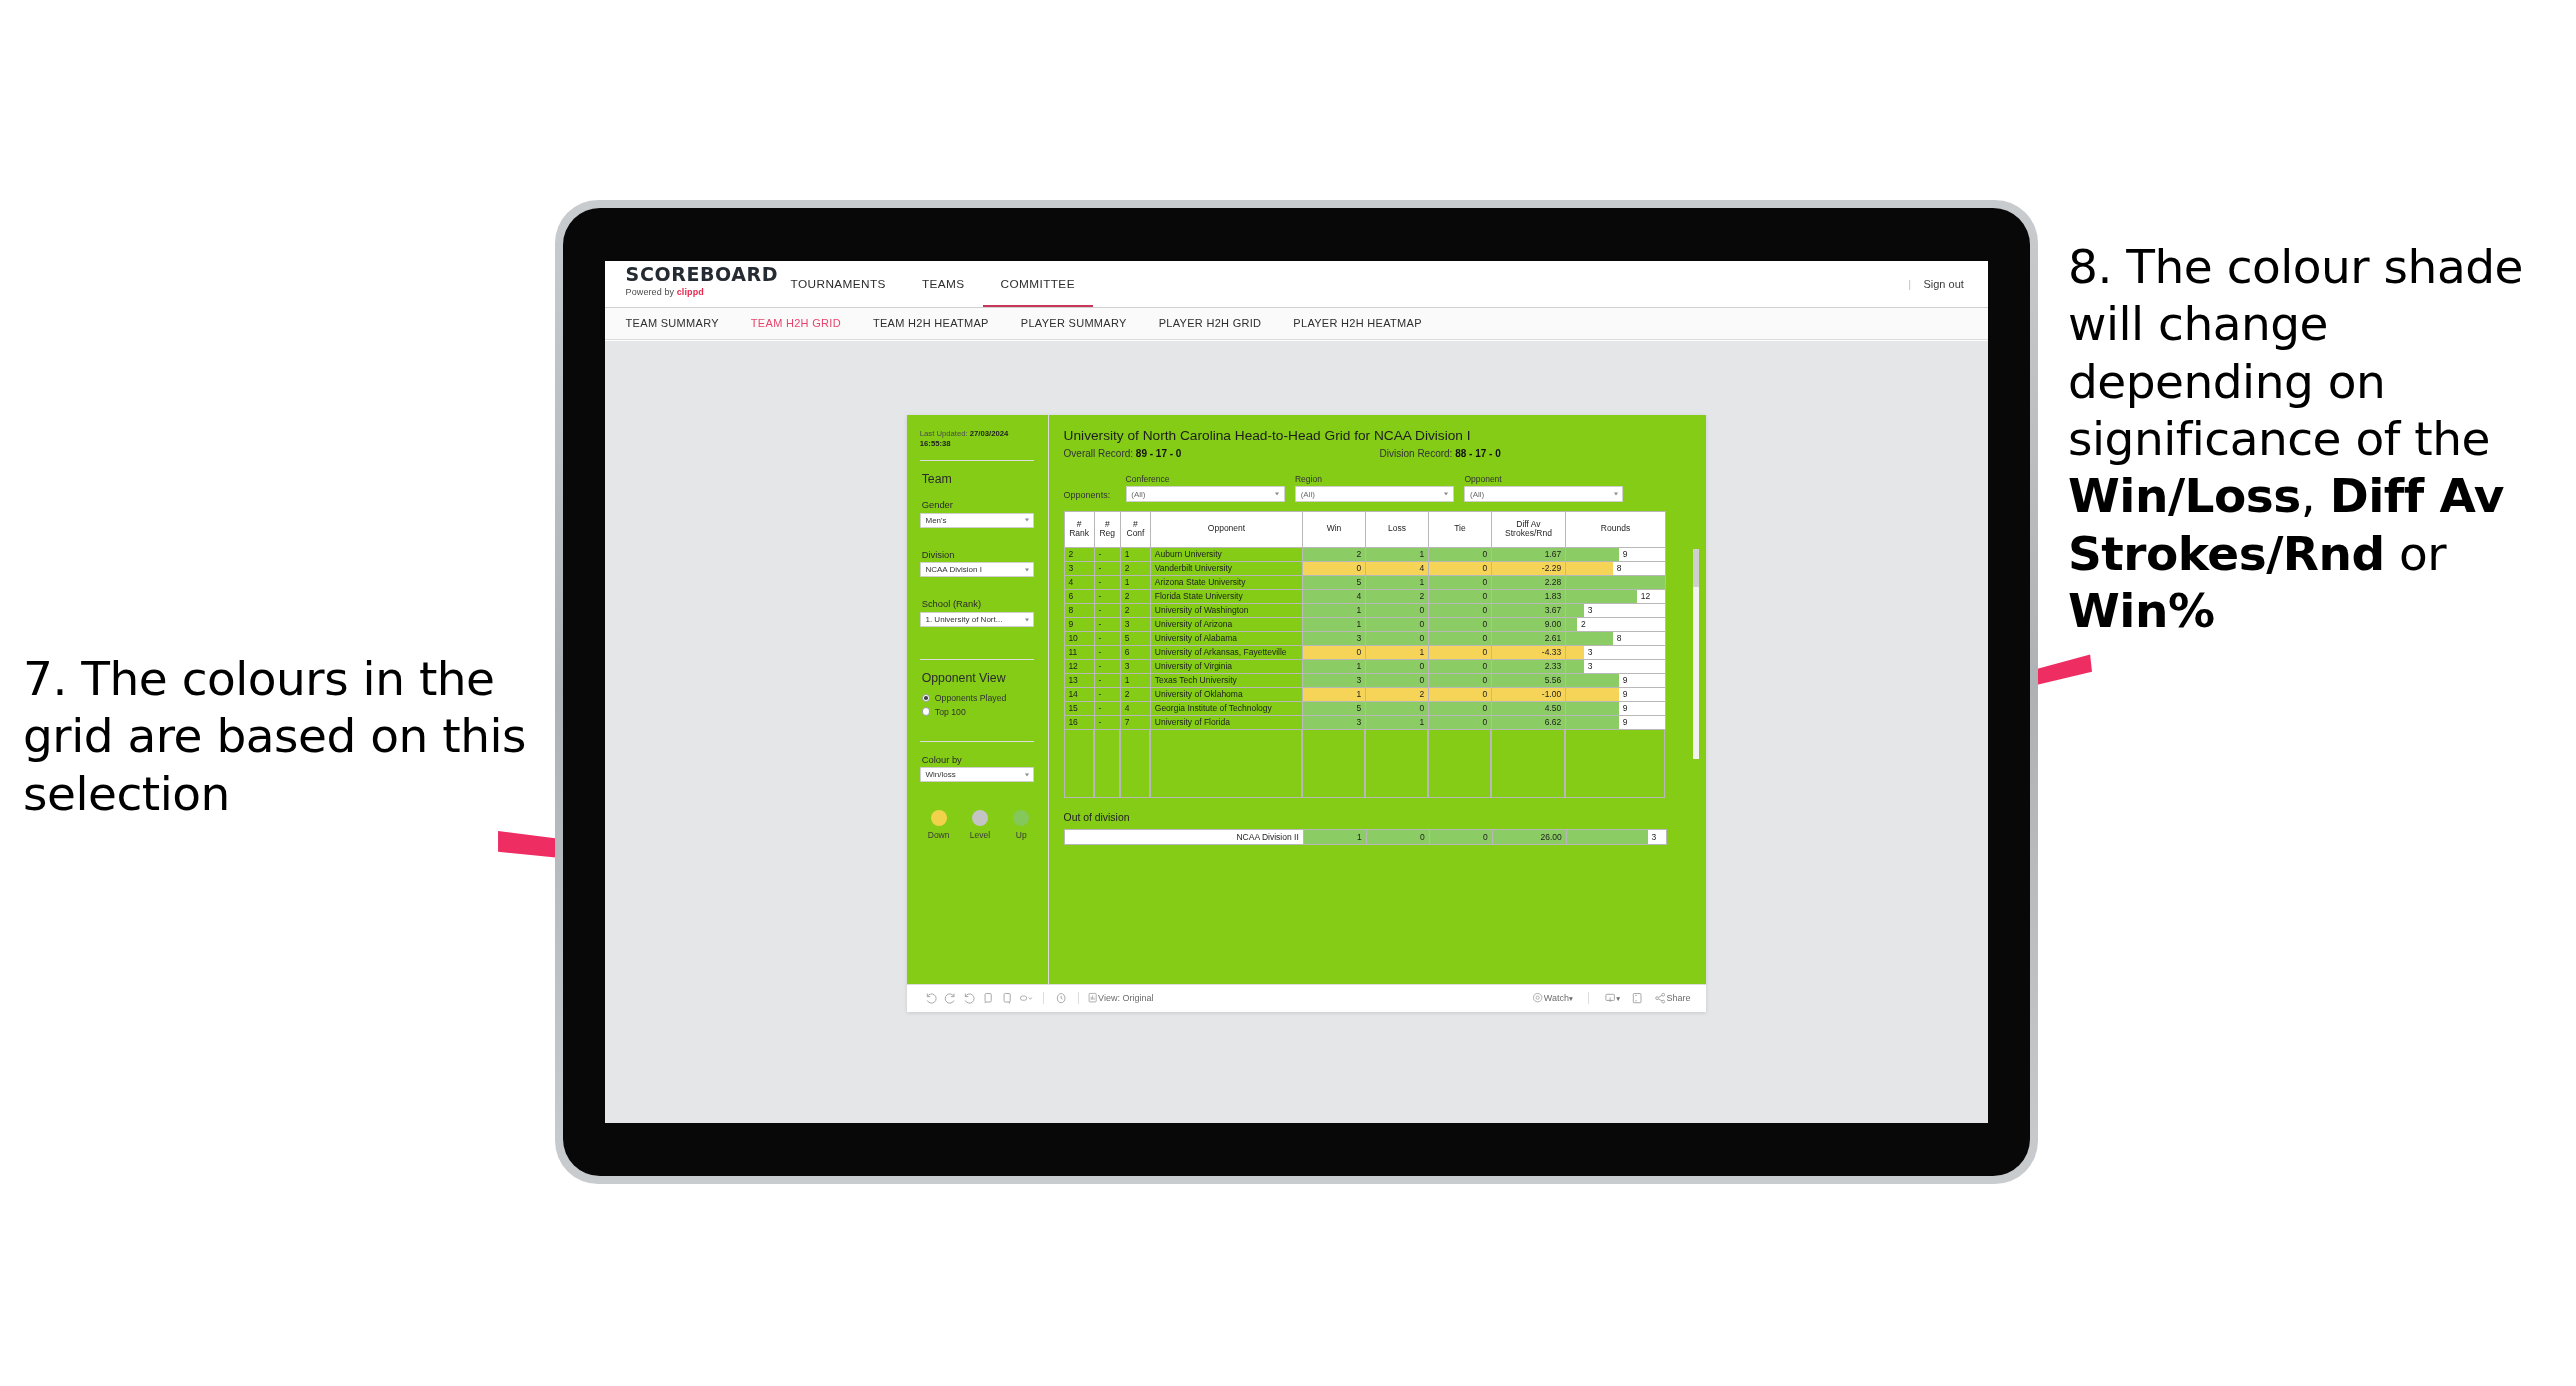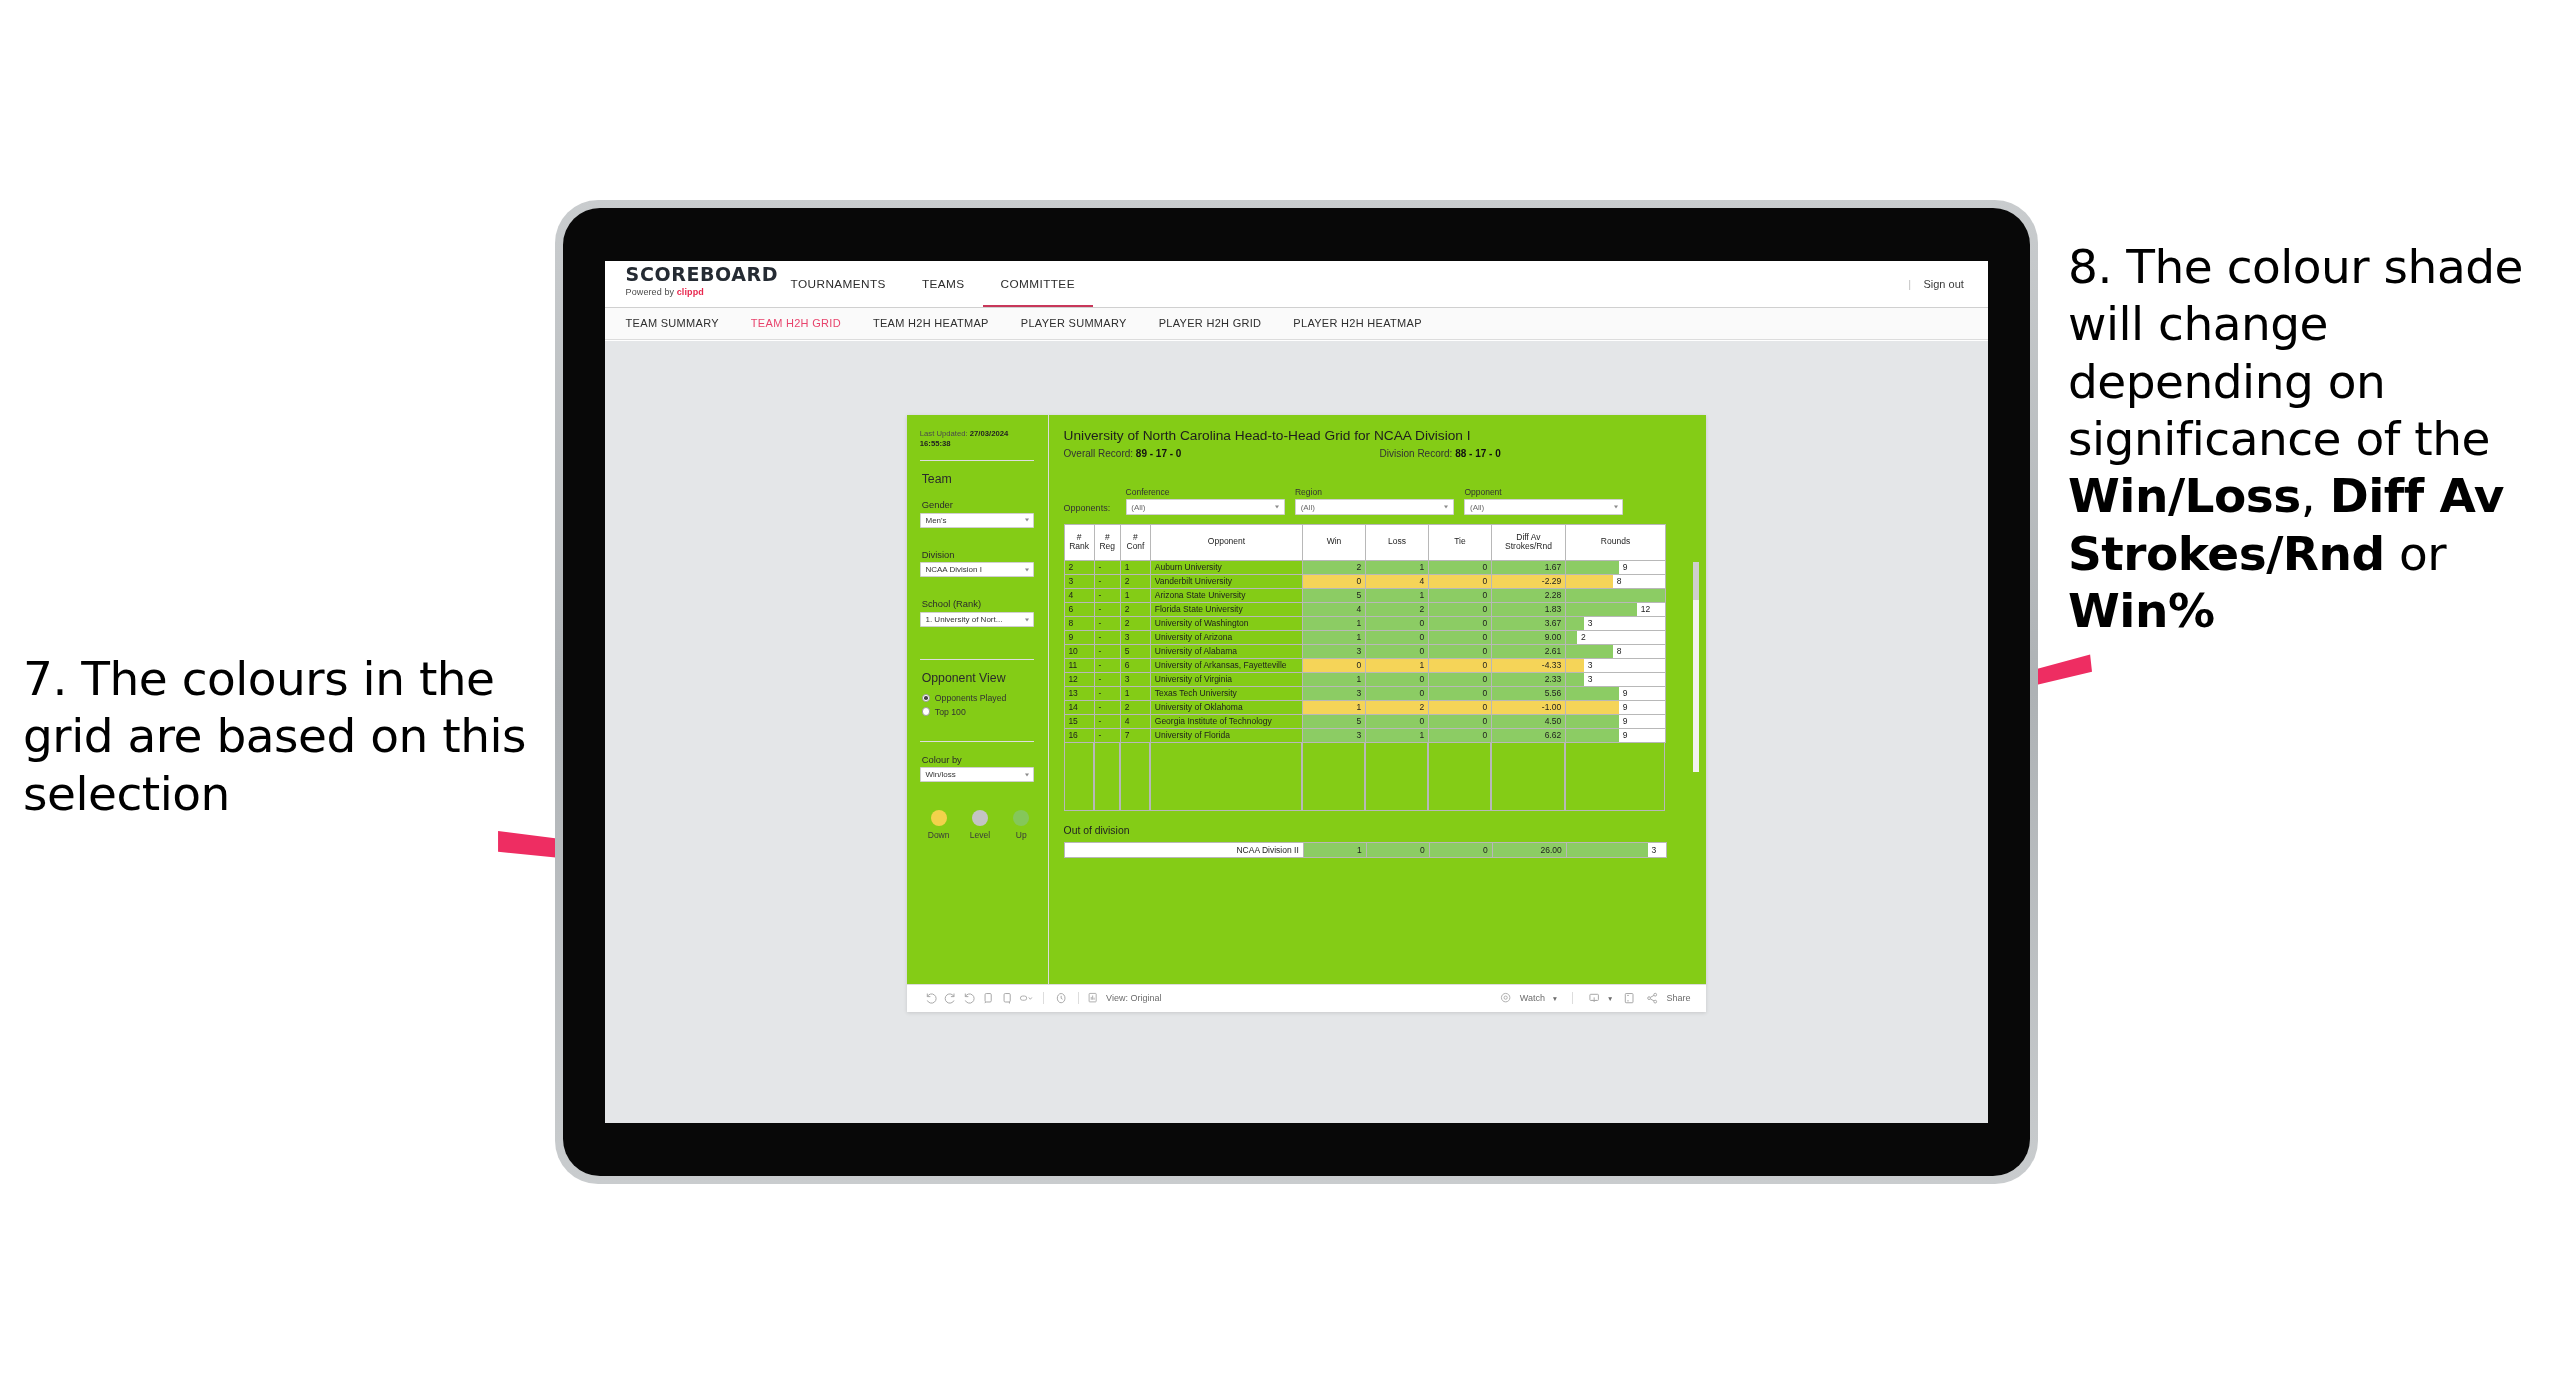--- a/index.html
+++ b/index.html
@@ -181,21 +181,21 @@
     margin: 0 auto 3.8px auto;
   }
   .legend-lbl { font-size: 8.5px; color: #3a3a3a; }
 
   
   #main { flex: 1; padding: 13.2px 15px 0 15px; min-width: 0; position: relative; }
   #viz-title {
     font-size: 13.7px; color: #1d1d1d; font-weight: normal;
     margin-bottom: 5.7px;
   }
-  #records { display: flex; font-size: 10px; color: #333; margin-bottom: 28px; }
+  #records { display: flex; font-size: 10px; color: #333; margin-bottom: 15px; }
   #records .rec1 { width: 316px; }
   #records b { font-weight: bold; color: #111; }
 
   #filters { display: flex; align-items: flex-end; margin-bottom: 8.5px; }
   #opp-label { font-size: 9px; color: #333; padding-bottom: 2.8px; width: 62px; }
   .filt { margin-right: 10.4px; }
   .filt-label { font-size: 8.5px; color: #333; margin-bottom: 1.9px; }
   .filt .select-box { width: 159px; color: #6a6a6a; height: 16px; }
 
   
@@ -271,21 +271,21 @@
     display: flex; align-items: center;
     padding: 0 15px;
     font-size: 9px; color: #6c6c6c;
   }
   .tb-ico {
     width: 19px; height: 19px;
     display: flex; align-items: center; justify-content: center;
     color: #a8a8a8; cursor: pointer;
   }
   .tb-sep { width: 0.9px; height: 12.3px; background: #ddd; margin: 0 7.6px; }
-  .tb-txt { display: flex; align-items: center; gap: 8px; cursor: pointer; }
+  .tb-txt { display: flex; align-items: center; gap: 0; cursor: pointer; }
   #tb-right { margin-left: auto; display: flex; align-items: center; gap: 7.6px; justify-content: flex-end; }
 </style>
 </head>
 <body>
 
 <div class="annot" id="annot-left">
   <span>7.</span>
   <span>The colours in the grid are based on this selection</span>
 </div>
 

